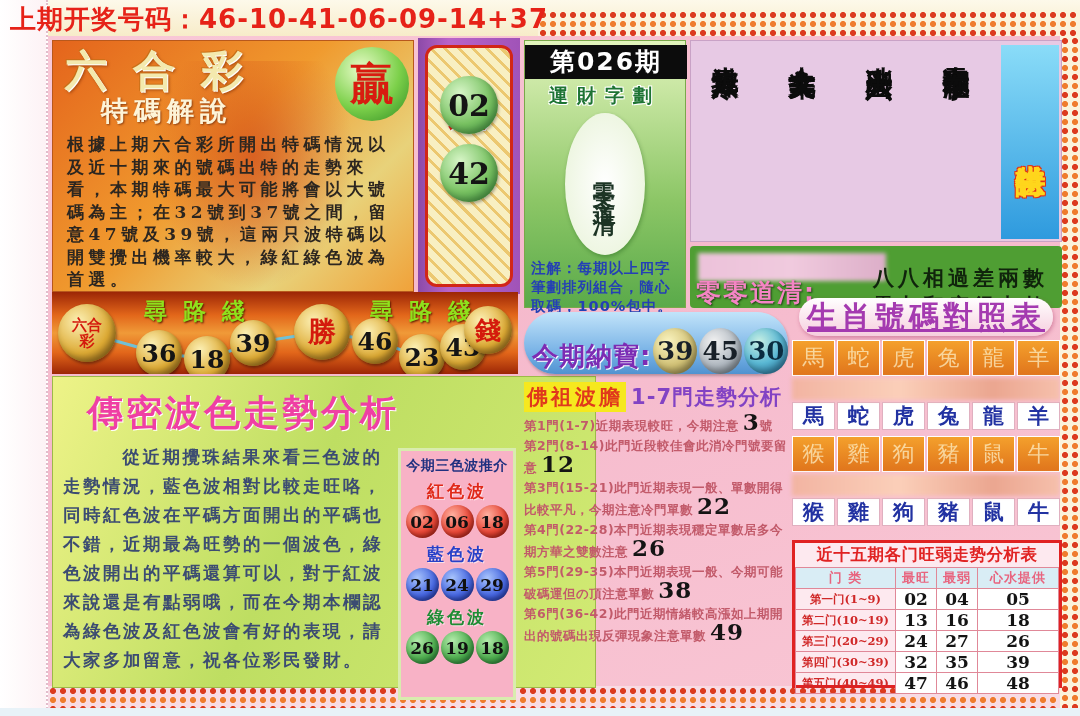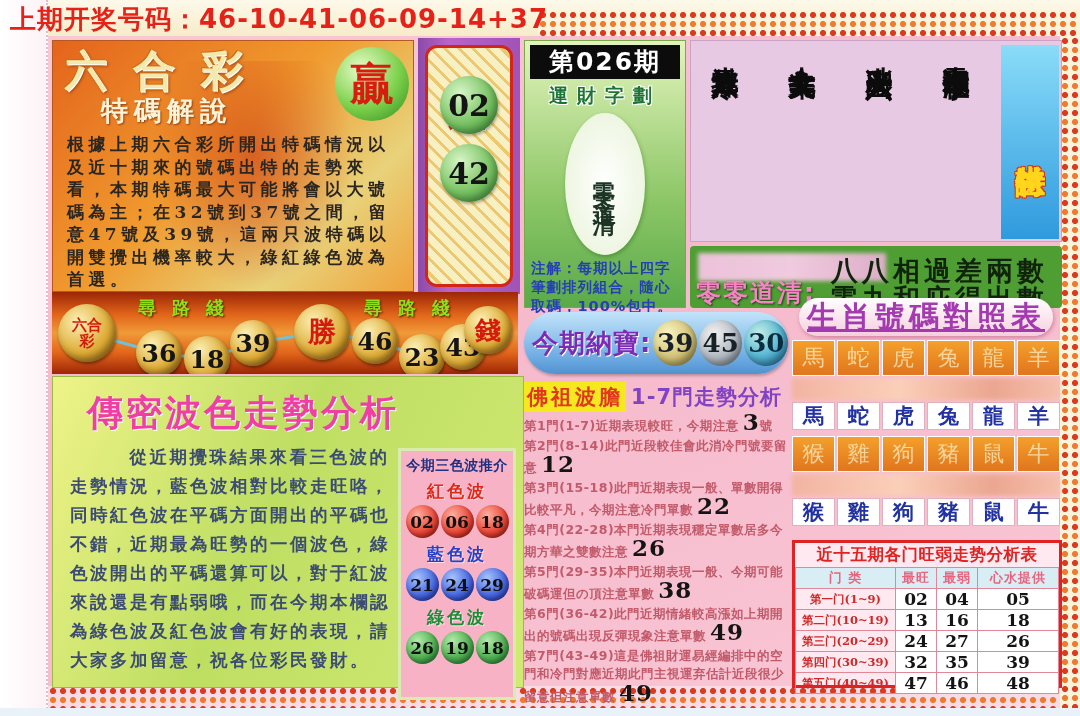--- a/index.html
+++ b/index.html
@@ -41,66 +41,66 @@
   #tesong-inner { width:100%; height:100%; border:3px solid #d22616; border-radius:12px;
      background:repeating-linear-gradient(45deg,#f8efc2 0 7px, #ecc870 7px 10px); display:flex; flex-direction:column; align-items:center; }
   #tesong-title { writing-mode:vertical-rl; text-orientation:upright; font-size:40px; font-weight:bold; color:#e02416; margin-top:6px; letter-spacing:6px; text-shadow:1px 1px 0 #fff; }
   .ball { border-radius:50%; display:flex; align-items:center; justify-content:center; font-family:"DejaVu Serif", serif; font-weight:bold; color:#141414; box-shadow:inset -3px -4px 6px rgba(0,0,0,.25), 1px 2px 3px rgba(0,0,0,.3); }
   .ball-big-green { width:58px; height:58px; font-size:30px; background:radial-gradient(circle at 35% 30%, #d8f6c8, #79c262 55%, #2f8a36); margin-top:10px; }
 
   
   #xunlu { left:52px; top:292px; width:466px; height:82px; background:linear-gradient(180deg,#9c2606,#e2661a 28%,#f09a38 50%,#e2661a 74%,#9c2606); overflow:hidden; }
   .gold-ball { position:absolute; border-radius:50%; background:radial-gradient(circle at 35% 30%, #fcf0b4, #ddaa34 58%, #8c5c10);
      display:flex; align-items:center; justify-content:center; font-family:"DejaVu Serif", serif; font-weight:bold; color:#151515; box-shadow:inset -3px -4px 6px rgba(0,0,0,.3), 1px 2px 3px rgba(0,0,0,.4); }
-  .xl-label { position:absolute; top:4px; font-size:18px; font-weight:bold; color:#8fe01c; letter-spacing:16px; text-shadow:1px 1px 2px #5a1800; }
+  .xl-label { position:absolute; top:4px; font-size:23px; font-weight:bold; color:#8fe01c; letter-spacing:16px; text-shadow:1px 1px 2px #5a1800;margin-left:6px; }
   .red-char { color:#d41a0c; }
 
   
-  #bose { left:52px; top:376px; width:472px; height:312px; background:linear-gradient(115deg,#eef388,#bede62 45%,#d2ea74); border:1px solid #9cba48;padding-left:26px; }
+  #bose { left:52px; top:376px; width:544px; height:312px; background:linear-gradient(115deg,#eef388,#bede62 45%,#d2ea74); border:1px solid #9cba48;padding-left:26px; }
   #bose-title { position:absolute; left:34px; top:12px; font-size:36px; font-weight:bold; color:#ef3fa4; letter-spacing:3px; text-shadow:1px 1px 0 #fff; }
   #bose-body { position:absolute; left:10px; top:66px; width:336px; font-family:"DejaVu Serif", serif; font-size:17.5px; font-weight:bold;
-     color:#3c4c72; line-height:29px; letter-spacing:2.5px; text-indent:3.4em;margin-left:7px; }
+     color:#3c4c72; line-height:29px; letter-spacing:2.5px; text-indent:3.4em; }
 
   
   #sanbo { left:398px; top:448px; width:118px; height:252px; background:#f8b2c6; border:3px solid #d9ecae; padding:6px 4px; text-align:center; }
   #sanbo-title { font-size:14px; font-weight:bold; color:#203080; letter-spacing:.5px; white-space:nowrap;text-align:center; }
   .sanbo-group-label { font-size:17px; font-weight:bold; letter-spacing:3px; margin-top:5px; text-shadow:1px 1px 0 rgba(255,255,255,.6); }
   .sanbo-row { display:flex; justify-content:center; gap:2px; margin-top:2px; }
   .ball-sm { width:33px; height:33px; border-radius:50%; display:flex; align-items:center; justify-content:center;
      font-family:"DejaVu Serif", serif; font-size:17px; font-weight:bold; color:#101010; box-shadow:inset -2px -3px 4px rgba(0,0,0,.3); }
   .ball-red   { background:radial-gradient(circle at 35% 30%, #ffb0a0, #e84838 55%, #a81208); }
   .ball-blue  { background:radial-gradient(circle at 35% 30%, #a8c4fc, #4868e0 55%, #1828a0); }
   .ball-green { background:radial-gradient(circle at 35% 30%, #b4ecac, #50ae50 55%, #187830); }
 
   
   #issue { left:524px; top:40px; width:162px; height:268px; background:linear-gradient(#e2f4bc,#8cc666 60%,#5aaa4a); border:1px solid #7aa84a; text-align:center; }
-  #issue-header { margin:4px auto 0; width:150px; height:34px; background:#0c0c0c; color:#fff; font-size:25px; font-weight:bold; line-height:34px; letter-spacing:2px; }
+  #issue-header { margin:4px auto 0; width:162px; height:34px; background:#0c0c0c; color:#fff; font-size:25px; font-weight:bold; line-height:34px; letter-spacing:2px; }
   #issue-sub { margin-top:4px; font-size:19px; font-weight:bold; color:#1e7434; letter-spacing:9px;
      text-shadow:1px 1px 0 #fff,-1px -1px 0 #fff,1px -1px 0 #fff,-1px 1px 0 #fff; }
   #issue-oval { margin:4px auto 0; width:80px; height:142px; border-radius:50%; background:radial-gradient(#ffffff,#eef6e2 70%,#cfe4b8);
      display:flex; align-items:center; justify-content:center; box-shadow:1px 2px 4px rgba(0,60,0,.3); }
   #issue-oval span { writing-mode:vertical-rl; text-orientation:upright; font-family:"DejaVu Serif", serif; font-size:23px; font-weight:bold; color:#1c3424; letter-spacing:10px; }
   #issue-note { margin:4px 6px 0; text-align:left; font-size:14.5px; font-weight:bold; color:#2440b4; line-height:19px; letter-spacing:1px; }
 
   
   #poem { left:690px; top:40px; width:372px; height:202px; background:#e7c9e4; border:1px solid #c9a2c6; display:flex; flex-direction:row; justify-content:space-between; padding:4px 2px; }
   .poem-col { writing-mode:vertical-rl; text-orientation:upright; font-size:27px; font-weight:900; color:#0c0c0c; letter-spacing:1px; line-height:64px; }
   #poem-title-col { width:58px; height:194px; background:linear-gradient(180deg,#8adcf8,#2e9ade); display:flex; align-items:center; justify-content:center; }
   #poem-title-col span { writing-mode:vertical-rl; text-orientation:upright; font-size:30px; font-weight:bold; color:#ffd61c;
      text-shadow:1px 1px 0 #e03018,-1px -1px 0 #e03018,1px -1px 0 #e03018,-1px 1px 0 #e03018; }
 
   
   #fax { left:690px; top:246px; width:372px; height:62px; background:#4f9e33; border-radius:4px; }
   #fax-redact { position:absolute; left:8px; top:7px; width:188px; height:28px; background:linear-gradient(90deg,#ecc2da,#f0cade 50%,#dcaec8); filter:blur(2px); }
   #fax-label { position:absolute; left:6px; top:30px; font-size:25px; font-weight:bold; color:#f484c4; letter-spacing:2px; text-shadow:1px 1px 2px #184010; }
-  #fax-lines { position:absolute; right:14px; top:11px; font-family:"DejaVu Serif", serif; font-size:27px; font-weight:bold; color:#10240c; line-height:28px; letter-spacing:4px; }
+  #fax-lines { position:absolute; right:14px; top:18px; font-family:"DejaVu Serif", serif; font-size:21px; font-weight:bold; color:#10240c; line-height:28px; letter-spacing:4px; }
 
   
   #nabao { left:524px; top:312px; width:264px; height:62px; border-radius:31px; background:linear-gradient(#c2e4fa,#72aee4 70%,#5092d0);
-     display:flex; align-items:center; padding-left:8px; box-shadow:1px 2px 3px rgba(0,0,0,.25); }
+     display:flex; align-items:flex-end; padding-left:8px; box-shadow:1px 2px 3px rgba(0,0,0,.25); }
   #nabao-label { font-size:26px; font-weight:bold; color:#7c2cb4; letter-spacing:1px; text-shadow:1px 1px 0 #fff; white-space:nowrap; }
   .globe { width:46px; height:46px; border-radius:50%; margin-left:2px; display:flex; align-items:center; justify-content:center;
      font-family:"DejaVu Serif", serif; font-size:26px; font-weight:bold; color:#182028; box-shadow:inset -3px -4px 6px rgba(0,0,0,.3); }
   .globe-y { background:radial-gradient(circle at 35% 30%, #faf4c0, #d2c277 55%, #948544); }
   .globe-g { background:radial-gradient(circle at 35% 30%, #f2f2f2, #b2bac2 55%, #6a7680); }
   .globe-b { background:radial-gradient(circle at 35% 30%, #c8f0e4, #5ab8d4 50%, #1c6694); color:#0a2c40; }
 
   
   #fozu { left:524px; top:382px; width:266px; height:304px; }
   #fozu-title-hl { display:inline-block; background:#f6e81e; color:#e0381c; font-size:21px; font-weight:bold; letter-spacing:3px; padding:1px 3px; }
@@ -247,25 +247,24 @@
     <div class="globe globe-b">30</div>
   </div>
 
   <div class="abs" id="fozu">
     <div>
       <span id="fozu-title-hl">佛祖波膽</span>
       <span id="fozu-title-rest">1-7門走勢分析</span>
     </div>
     <div class="fozu-item"><span>第1門(1-7)近期表現較旺，今期注意</span><span class="fozu-num">3</span><span>號</span></div>
     <div class="fozu-item"><span>第2門(8-14)此門近段較佳會此消冷門號要留意</span><span class="fozu-num">12</span></div>
-    <div class="fozu-item"><span>第3門(15-18)此門近期表現一般、單數開得比較平凡，今期注意冷門單數</span><span class="fozu-num">22</span></div>
+    <div class="fozu-item"><span>第3門(15-21)此門近期表現一般、單數開得比較平凡，今期注意冷門單數</span><span class="fozu-num">22</span></div>
     <div class="fozu-item"><span>第4門(22-28)本門近期表現穩定單數居多今期方華之雙數注意</span><span class="fozu-num">26</span></div>
     <div class="fozu-item"><span>第5門(29-35)本門近期表現一般、今期可能破碼運但の頂注意單數</span><span class="fozu-num">38</span></div>
     <div class="fozu-item"><span>第6門(36-42)此門近期情緒較高漲如上期開出的號碼出現反彈現象注意單數</span><span class="fozu-num">49</span></div>
-    <div class="fozu-item"><span>第7門(43-49)這是佛祖財運易經編排中的空門和冷門對應近期此門主視運弃估計近段很少留意但注意單數</span><span class="fozu-num">49</span></div>
   </div>
 
   <div class="abs" id="zodiac">
     <div id="zodiac-title">生肖號碼對照表</div>
     <div class="z-grid">
       <div class="z-animal">馬</div>
       <div class="z-animal">蛇</div>
       <div class="z-animal">虎</div>
       <div class="z-animal">兔</div>
       <div class="z-animal">龍</div>

